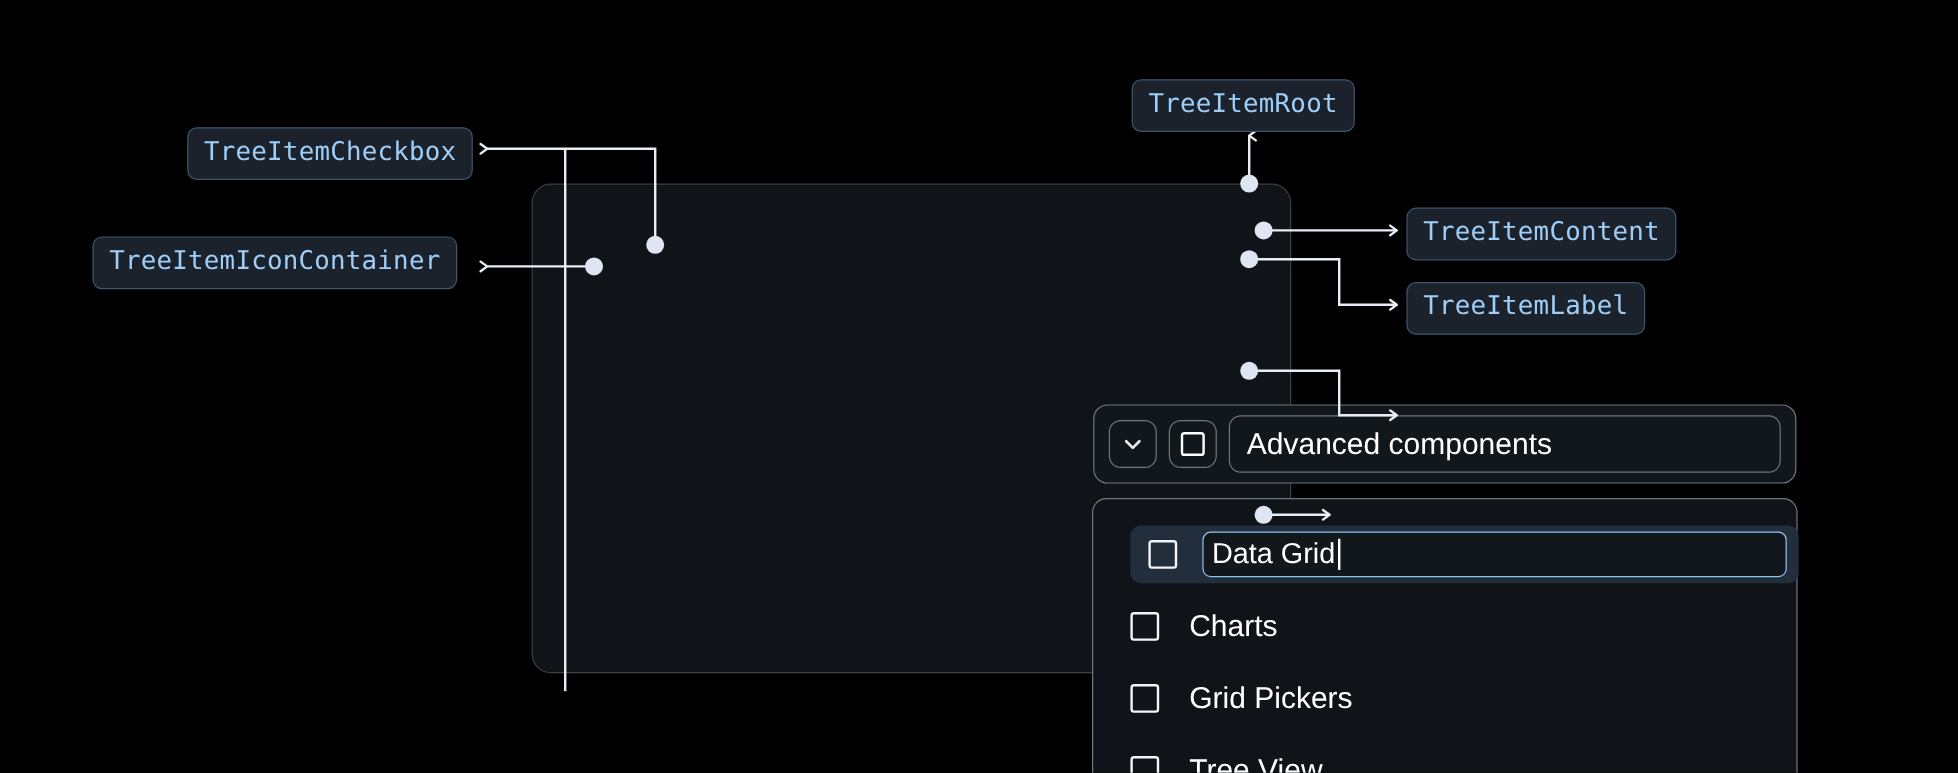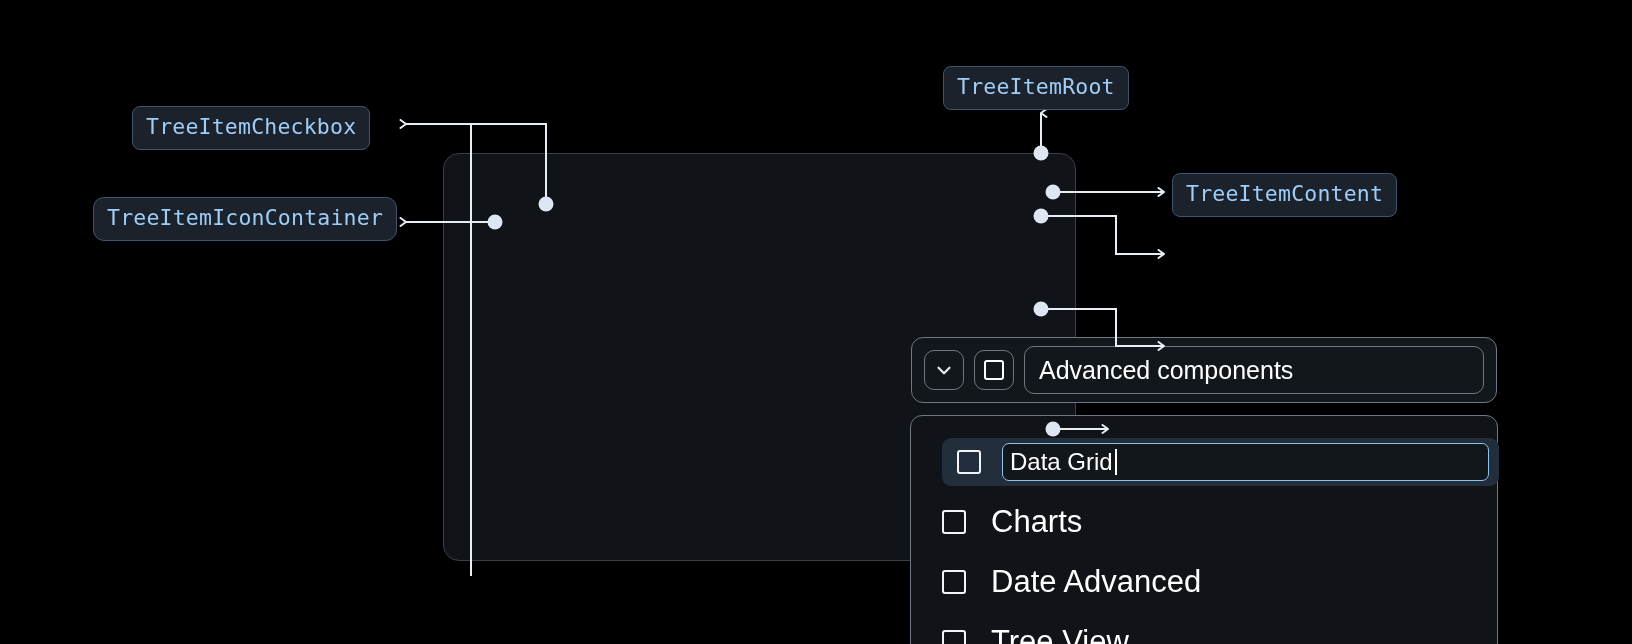--- a/index.html
+++ b/index.html
@@ -154,21 +154,21 @@
   .row-cb {
     width: 24px; height: 24px;
     flex: 0 0 24px;
     border: 2.4px solid #f2f4f7;
     border-radius: 3px;
     background: transparent;
   }
   .row-label {
     margin-left: 25px;
     color: #ffffff;
-    font-size: 31px;
+    font-size: 25px;
     font-family: "Liberation Sans", sans-serif;
   }
 
   
   #label-input {
     margin-left: 21px;
     width: 487px;
     height: 38px;
     background: #12171c;
     border: 1.6px solid #8fc4ef;
@@ -221,21 +221,21 @@
         </div>
       </div>
 
       <div class="tree-row">
         <span class="row-cb"></span>
         <span class="row-label">Charts</span>
       </div>
 
       <div class="tree-row">
         <span class="row-cb"></span>
-        <span class="row-label">Date Advanced</span>
+        <span class="row-label">Grid Pickers</span>
       </div>
 
       <div class="tree-row">
         <span class="row-cb"></span>
         <span class="row-label">Tree View</span>
       </div>
 
     </div>
   </div>
 
@@ -275,24 +275,25 @@
       <circle cx="546" cy="204" r="7.5"></circle>
       <circle cx="495" cy="222" r="7.5"></circle>
       <circle cx="1041" cy="153" r="7.5"></circle>
       <circle cx="1053" cy="192" r="7.5"></circle>
       <circle cx="1041" cy="216" r="7.5"></circle>
       <circle cx="1041" cy="309" r="7.5"></circle>
       <circle cx="1053" cy="429" r="7.5"></circle>
     </g>
   </svg>
 
-  <div class="chip" style="left:132px; top:106px;">TreeItemCheckbox</div>
-
-  <div class="chip" style="left:93px; top:197px;border-radius:11px;">TreeItemIconContainer</div>
+  <div class="chip" style="left:156px; top:106px;">TreeItemCheckbox</div>
+
+  <div class="chip" style="left:77px; top:197px;">TreeItemIconContainer</div>
 
   <div class="chip" style="left:1172px; top:173px;">TreeItemContent</div>
 
   <div class="chip" style="left:943px; top:66px;">TreeItemRoot</div>
 
+  <div class="chip" style="left:1172px; top:235px;">TreeItemLabel</div>
 
 
 
 </div>
 
 </body></html>

